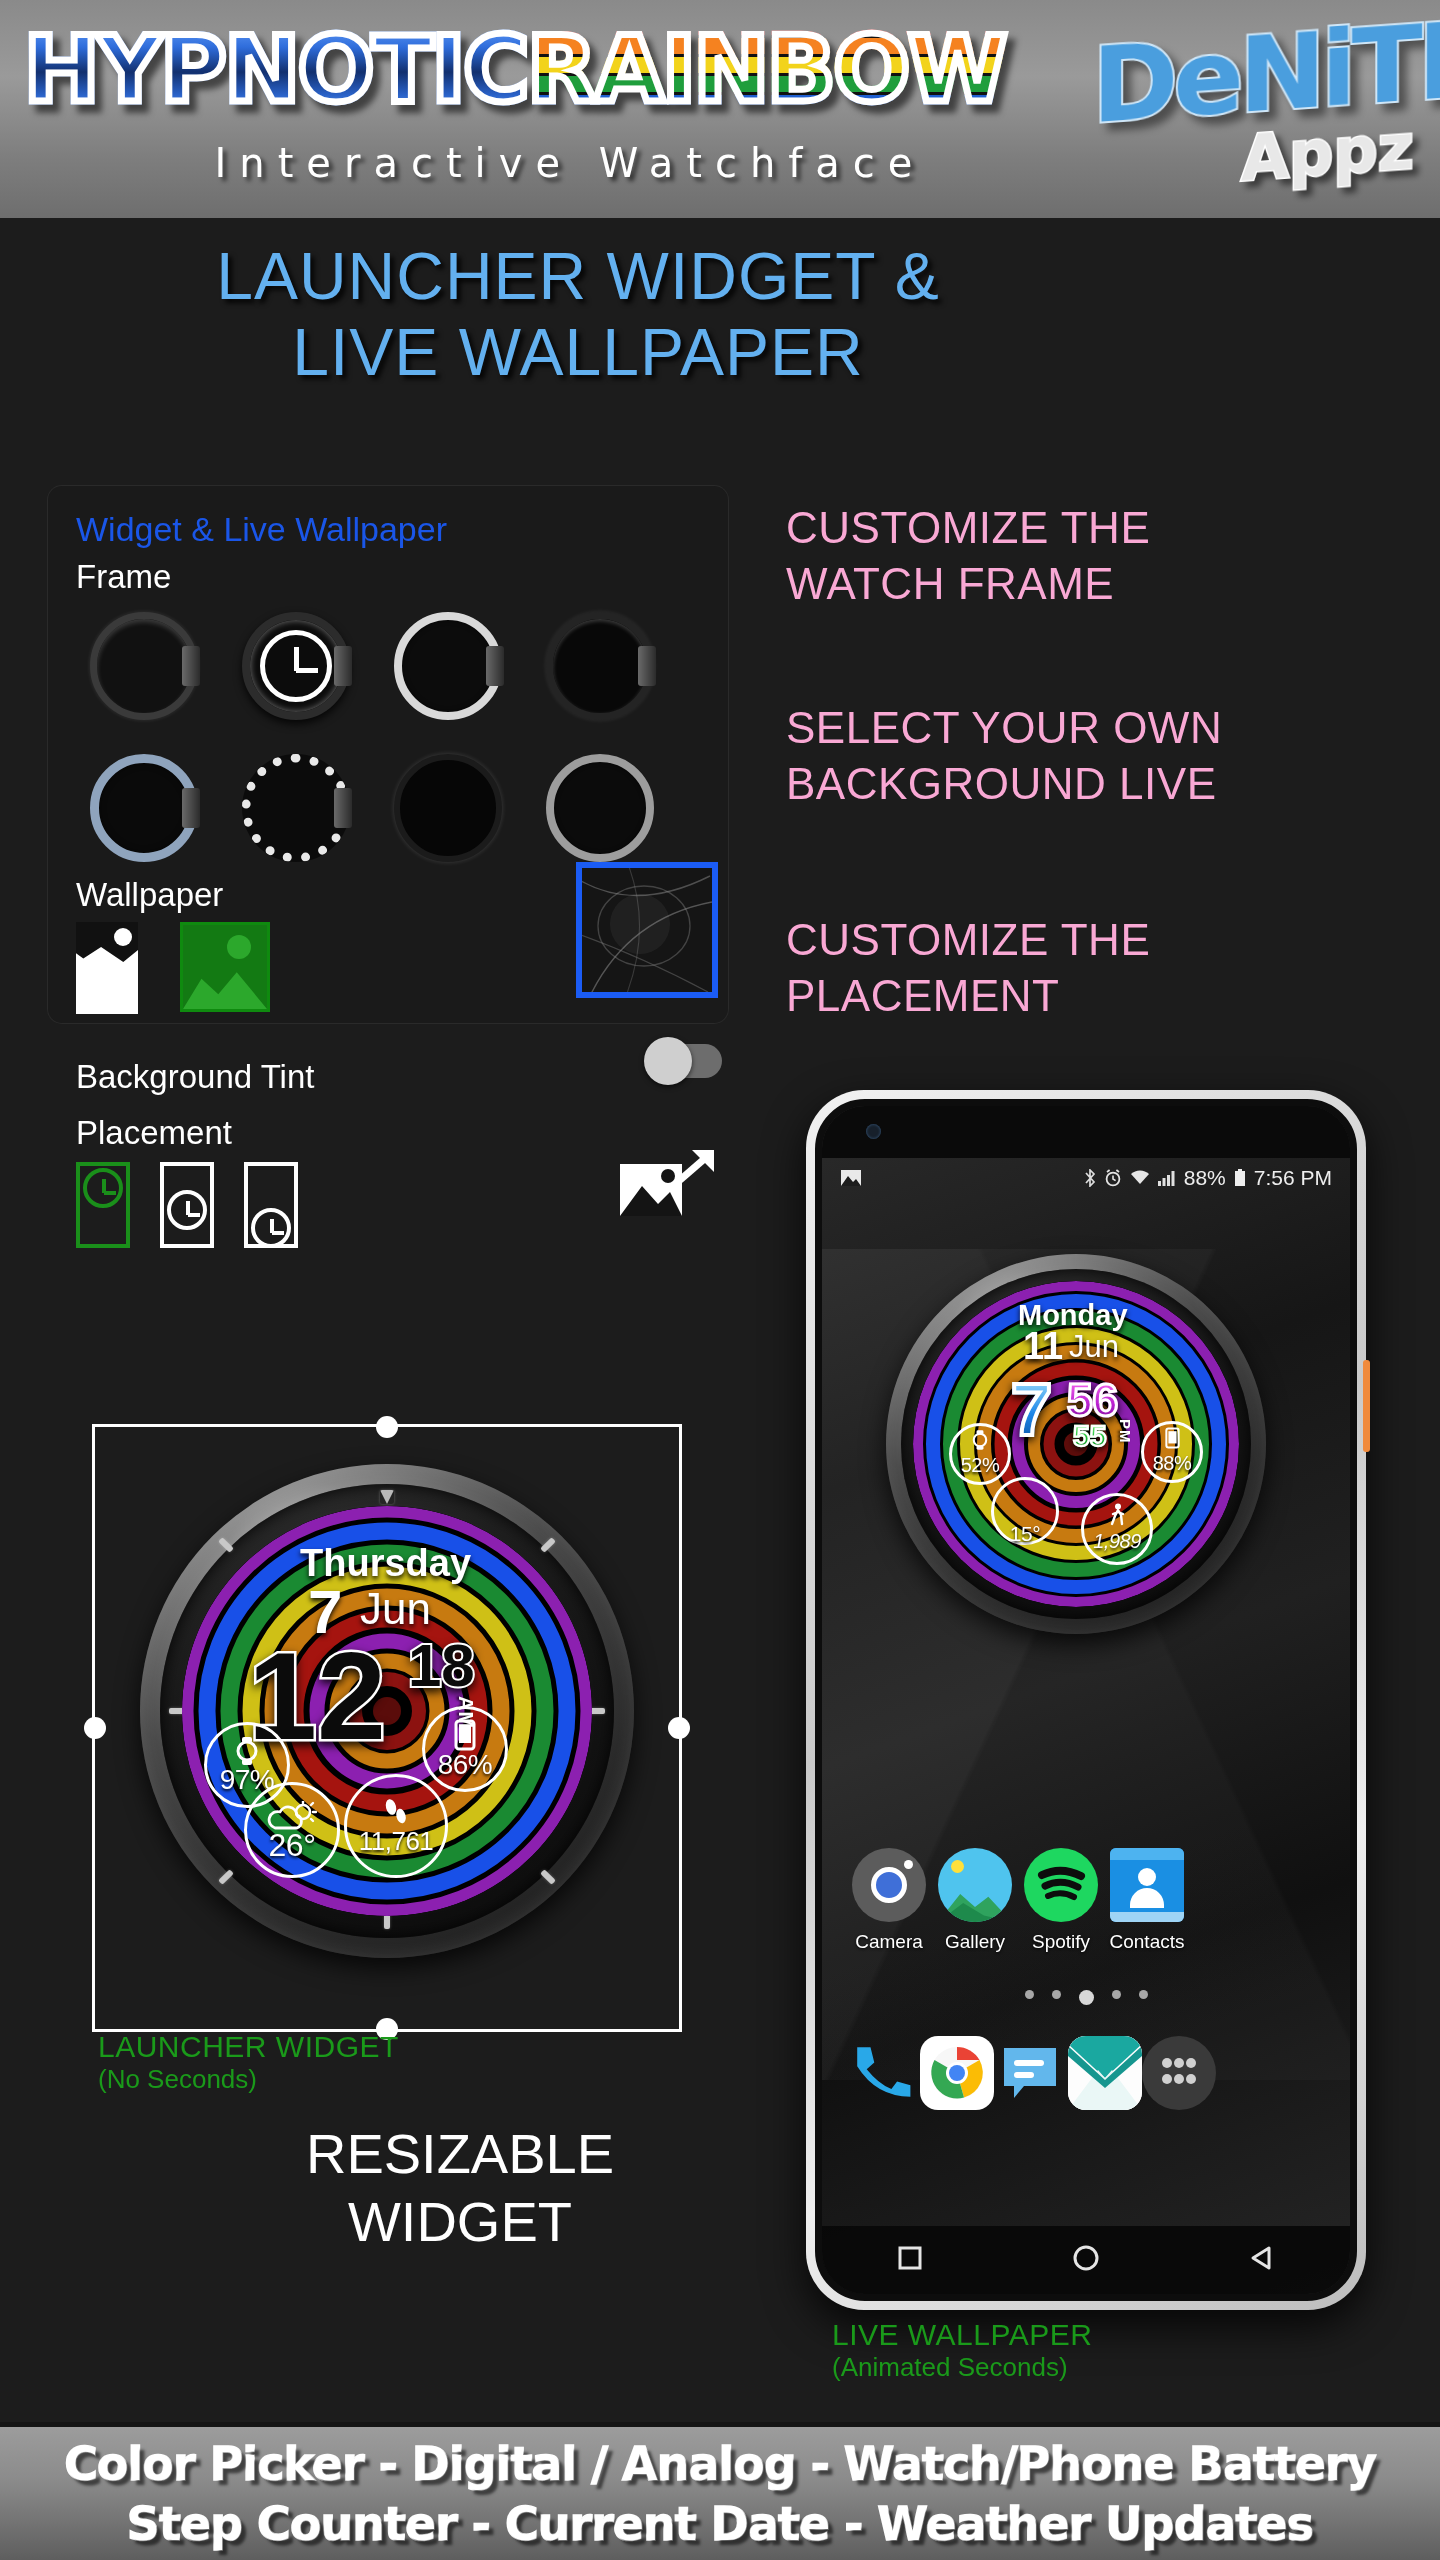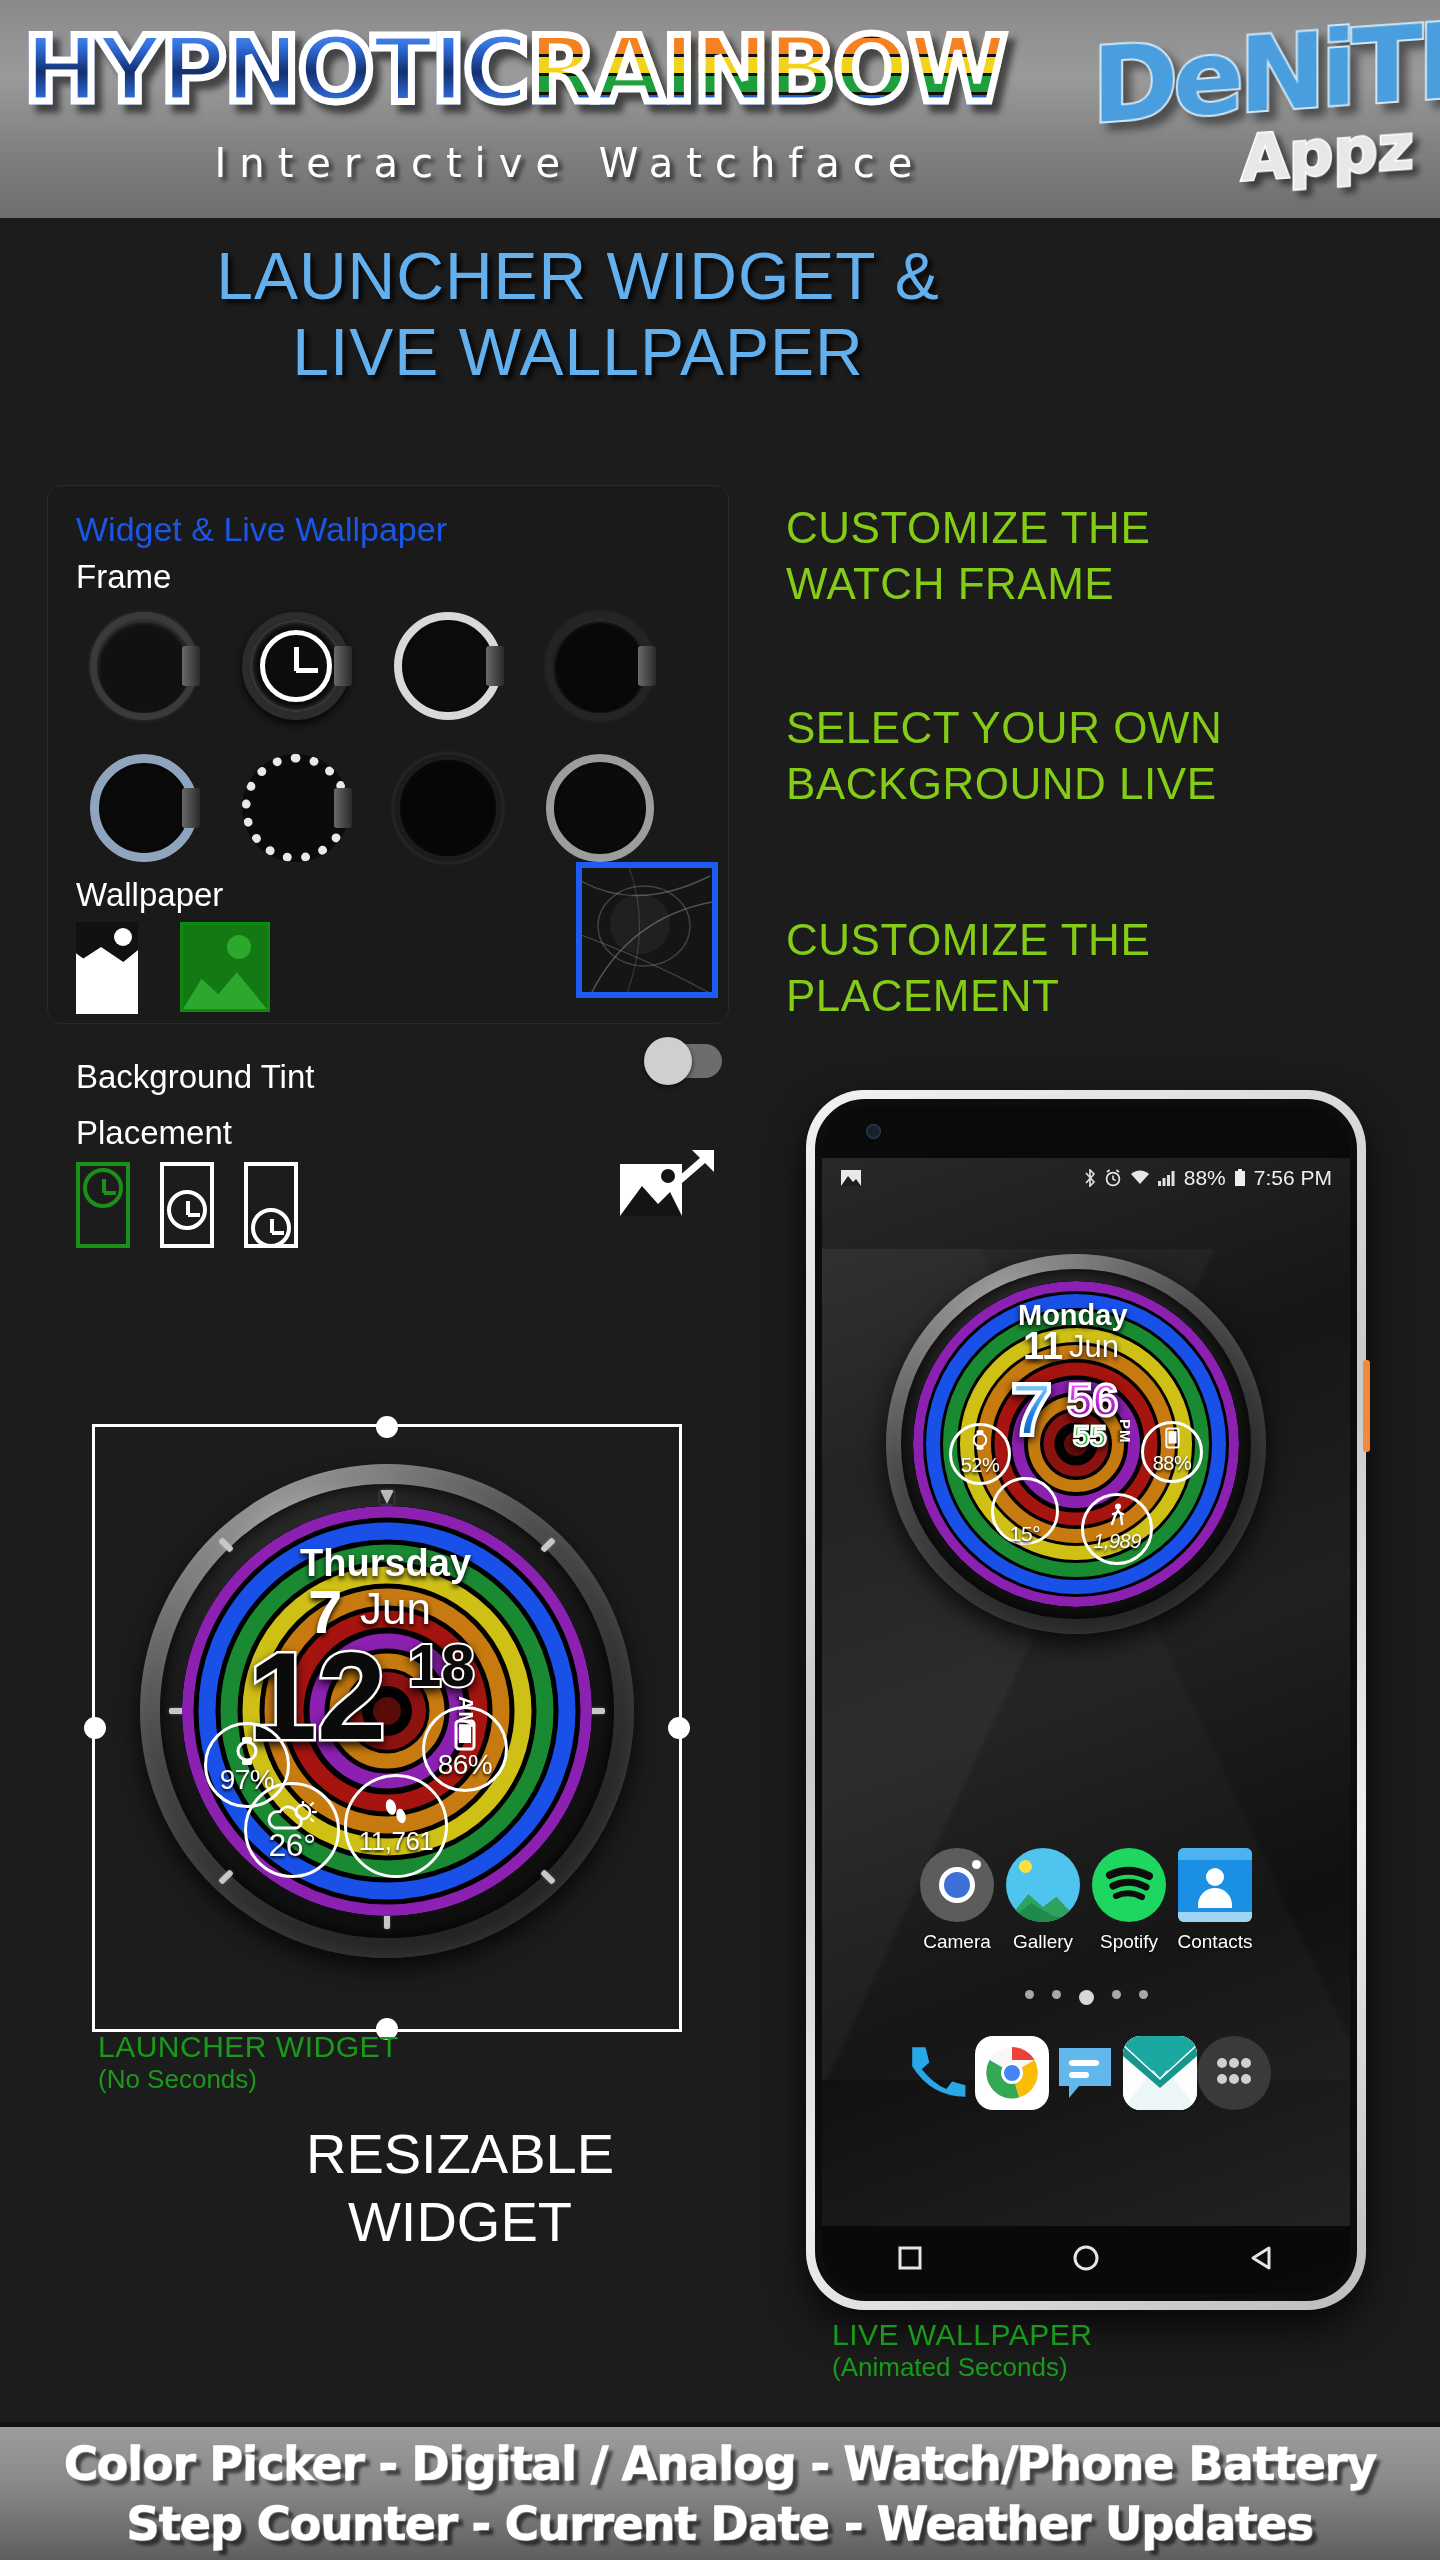--- a/index.html
+++ b/index.html
@@ -139,21 +139,21 @@
   .pcard.sel .pcd { border-color:#1a8f1a; }
   .pcd:before { content:""; position:absolute; left:15px; top:7px; width:4px; height:14px; background:currentColor; }
   .pcd:after  { content:""; position:absolute; left:17px; top:19px; width:12px; height:4px; background:currentColor; }
   .p-top .pcd { left:3px; top:2px; color:#1a8f1a; }
   .p-mid .pcd { left:3px; top:24px; color:#fff; }
   .p-bot .pcd { left:3px; top:42px; color:#fff; }
 
   .gallery-btn { position:absolute; left:570px; top:660px; width:98px; height:76px; }
 
   
-  .feat { position:absolute; color:#84cc16; font-size:44px; line-height:56px; letter-spacing:.5px; }
+  .feat { position:absolute; color:#f9a8d4; font-size:44px; line-height:56px; letter-spacing:.5px; }
   .feat-1 { left:786px; top:500px; }
   .feat-2 { left:786px; top:700px; }
   .feat-3 { left:786px; top:912px; }
 
   
   .widget-wrap { position:absolute; left:92px; top:1424px; width:590px; height:608px; }
   .wsel { position:absolute; left:0; top:0; width:100%; height:100%;
     border:3px solid #ffffff; }
   .whandle { position:absolute; width:22px; height:22px; background:#fff; border-radius:50%; }
   .wh-t { left:50%; top:-11px; margin-left:-11px; }
@@ -223,21 +223,21 @@
     background:linear-gradient(115deg,rgba(255,255,255,.035) 0 42%,transparent 42.5%),
                linear-gradient(65deg,rgba(255,255,255,.025) 0 55%,transparent 55.5%); }
   .p-topbar { position:absolute; left:0; top:0; width:100%; height:52px; background:#0a0a0a; }
   .p-cam { position:absolute; left:44px; top:18px; width:15px; height:15px; border-radius:50%;
     background:#17202b; box-shadow:inset 0 0 3px #3b5f86; }
   .statusbar { position:absolute; left:0; top:52px; width:100%; height:40px;
     display:flex; align-items:center; padding:0 18px; color:#eee; font-size:21px; gap:7px; }
   .sb-right { margin-left:auto; display:flex; align-items:center; gap:8px; }
   .sidebtn { position:absolute; right:-4px; border-radius:3px; background:#f08a3c; }
 
-  .dock-row { position:absolute; left:0; width:100%; display:flex; justify-content:center;
+  .dock-row { position:absolute; left:12px; width:100%; display:flex; justify-content:flex-start;
     padding:0 12px; }
   .appicon { width:74px; height:74px; border-radius:50%; position:relative; }
   .applabel { color:#fff; font-size:19px; text-align:center; margin-top:9px;
     text-shadow:0 1px 3px rgba(0,0,0,.9); }
   .appcell { width:86px; display:flex; flex-direction:column; align-items:center; }
   .dots { position:absolute; left:0; width:100%; display:flex; justify-content:center; gap:18px; }
   .dot { width:9px; height:9px; border-radius:50%; background:#d8d8d8; opacity:.75; }
   .dot.on { width:15px; height:15px; opacity:1; }
   .navbar { position:absolute; left:0; bottom:0; width:100%; height:68px;
     display:flex; align-items:center; justify-content:space-around; background:rgba(8,8,8,.92); }

